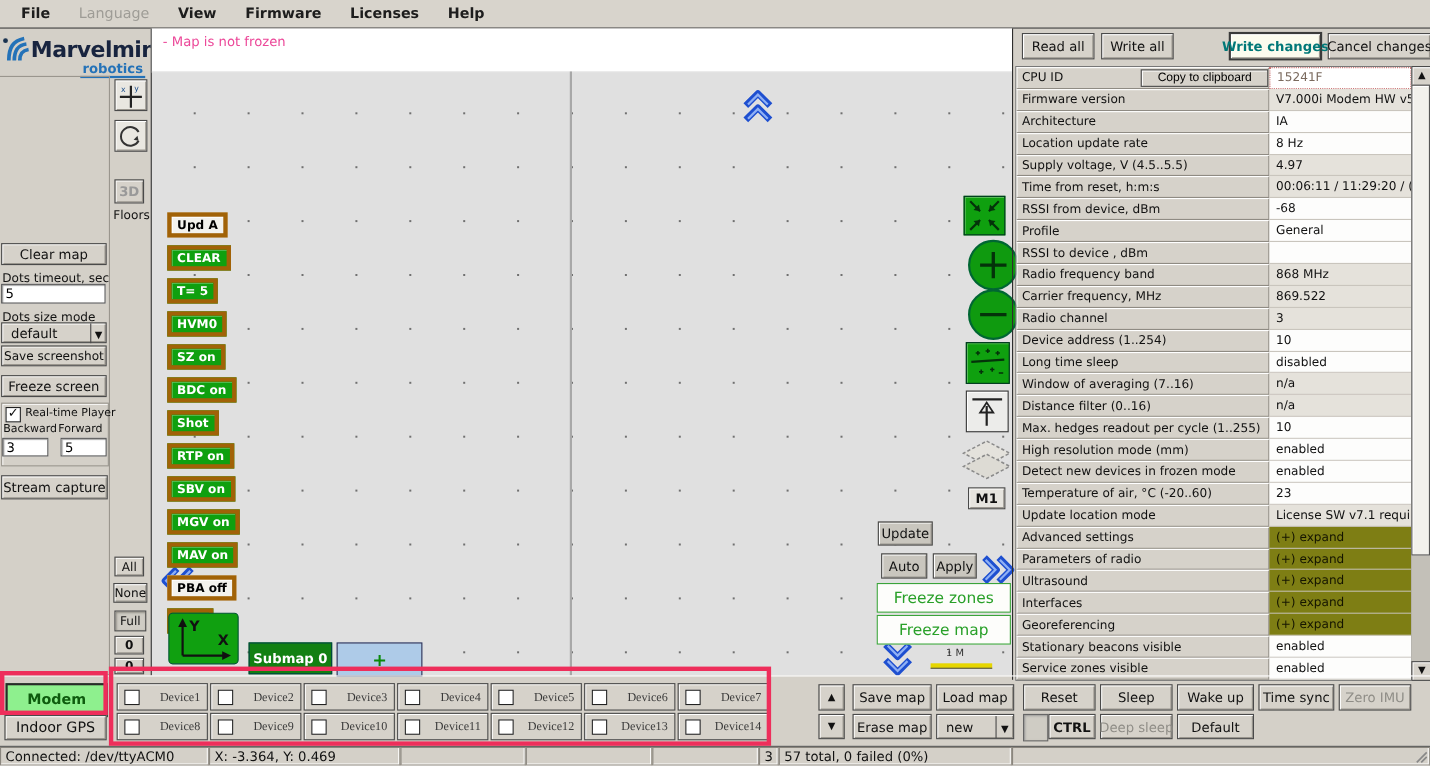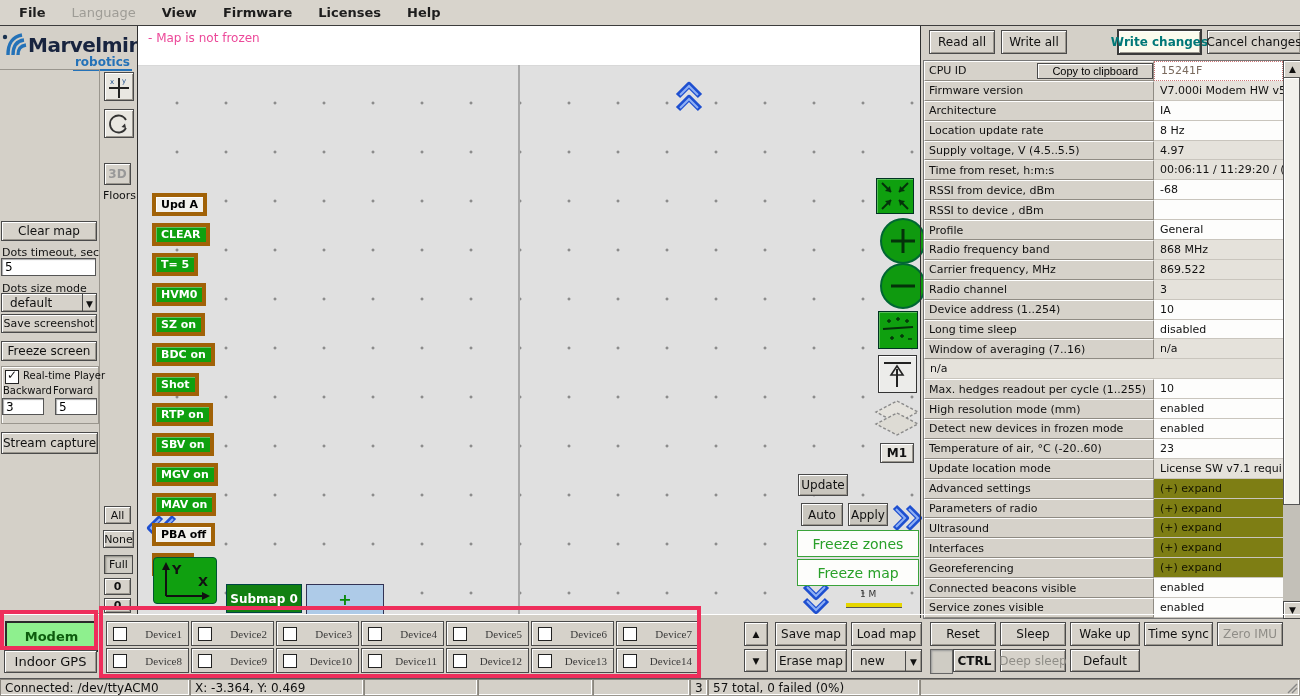--- a/index.html
+++ b/index.html
@@ -324,28 +324,28 @@
       </div>
       <div class="trow">
         <div class="tname">Time from reset, h:m:s</div>
         <div class="tval v-gray">00:06:11 / 11:29:20 / (</div>
       </div>
       <div class="trow">
         <div class="tname">RSSI from device, dBm</div>
         <div class="tval v-white">-68</div>
       </div>
       <div class="trow">
+        <div class="tname">Profile</div>
+        <div class="tval v-white">General</div>
+      </div>
+      <div class="trow">
         <div class="tname">RSSI to device , dBm</div>
         <div class="tval v-white"></div>
       </div>
       <div class="trow">
-        <div class="tname">Profile</div>
-        <div class="tval v-white">General</div>
-      </div>
-      <div class="trow">
         <div class="tname">Radio frequency band</div>
         <div class="tval v-gray">868 MHz</div>
       </div>
       <div class="trow">
         <div class="tname">Carrier frequency, MHz</div>
         <div class="tval v-gray">869.522</div>
       </div>
       <div class="trow">
         <div class="tname">Radio channel</div>
         <div class="tval v-gray">3</div>
@@ -356,20 +356,21 @@
       </div>
       <div class="trow">
         <div class="tname">Long time sleep</div>
         <div class="tval v-white">disabled</div>
       </div>
       <div class="trow">
         <div class="tname">Window of averaging (7..16)</div>
         <div class="tval v-gray">n/a</div>
       </div>
       <div class="trow">
+        <div class="tname">Distance filter (0..16)</div>
         <div class="tval v-gray">n/a</div>
       </div>
       <div class="trow">
         <div class="tname">Max. hedges readout per cycle (1..255)</div>
         <div class="tval v-white">10</div>
       </div>
       <div class="trow">
         <div class="tname">High resolution mode (mm)</div>
         <div class="tval v-white">enabled</div>
       </div>
@@ -399,21 +400,21 @@
       </div>
       <div class="trow">
         <div class="tname">Interfaces</div>
         <div class="tval v-olive">(+) expand</div>
       </div>
       <div class="trow">
         <div class="tname">Georeferencing</div>
         <div class="tval v-olive">(+) expand</div>
       </div>
       <div class="trow">
-        <div class="tname">Connected beacons visible</div>
+        <div class="tname">Stationary beacons visible</div>
         <div class="tval v-white">enabled</div>
       </div>
       <div class="trow">
         <div class="tname">Service zones visible</div>
         <div class="tval v-white">enabled</div>
       </div>
     </div>
 
   <div class="abs" style="left:362px;top:34px;width:17px;height:557px;background:#c3c0b8">
     <div class="sb-btn abs arr-up" style="left:0;top:0;width:17px;height:16px"></div>

